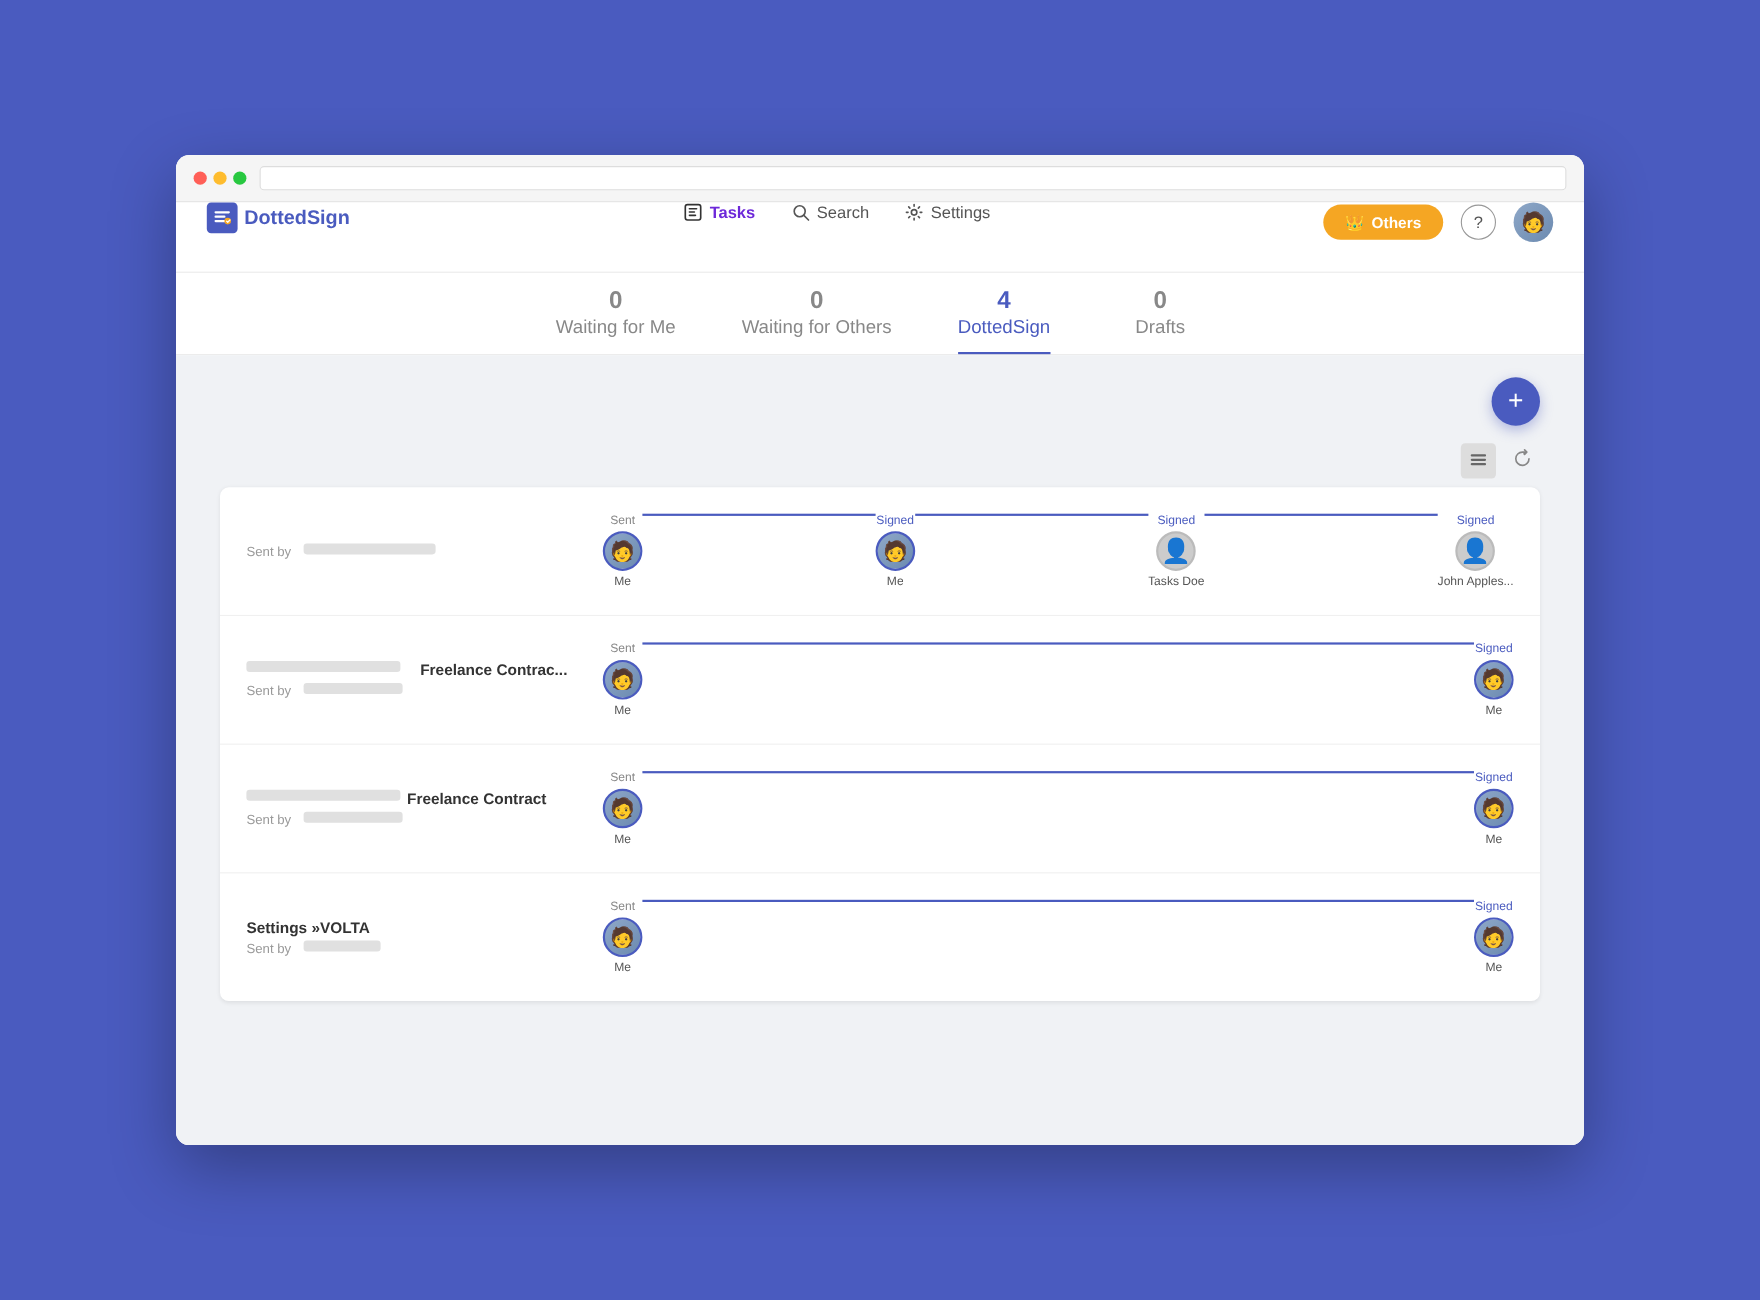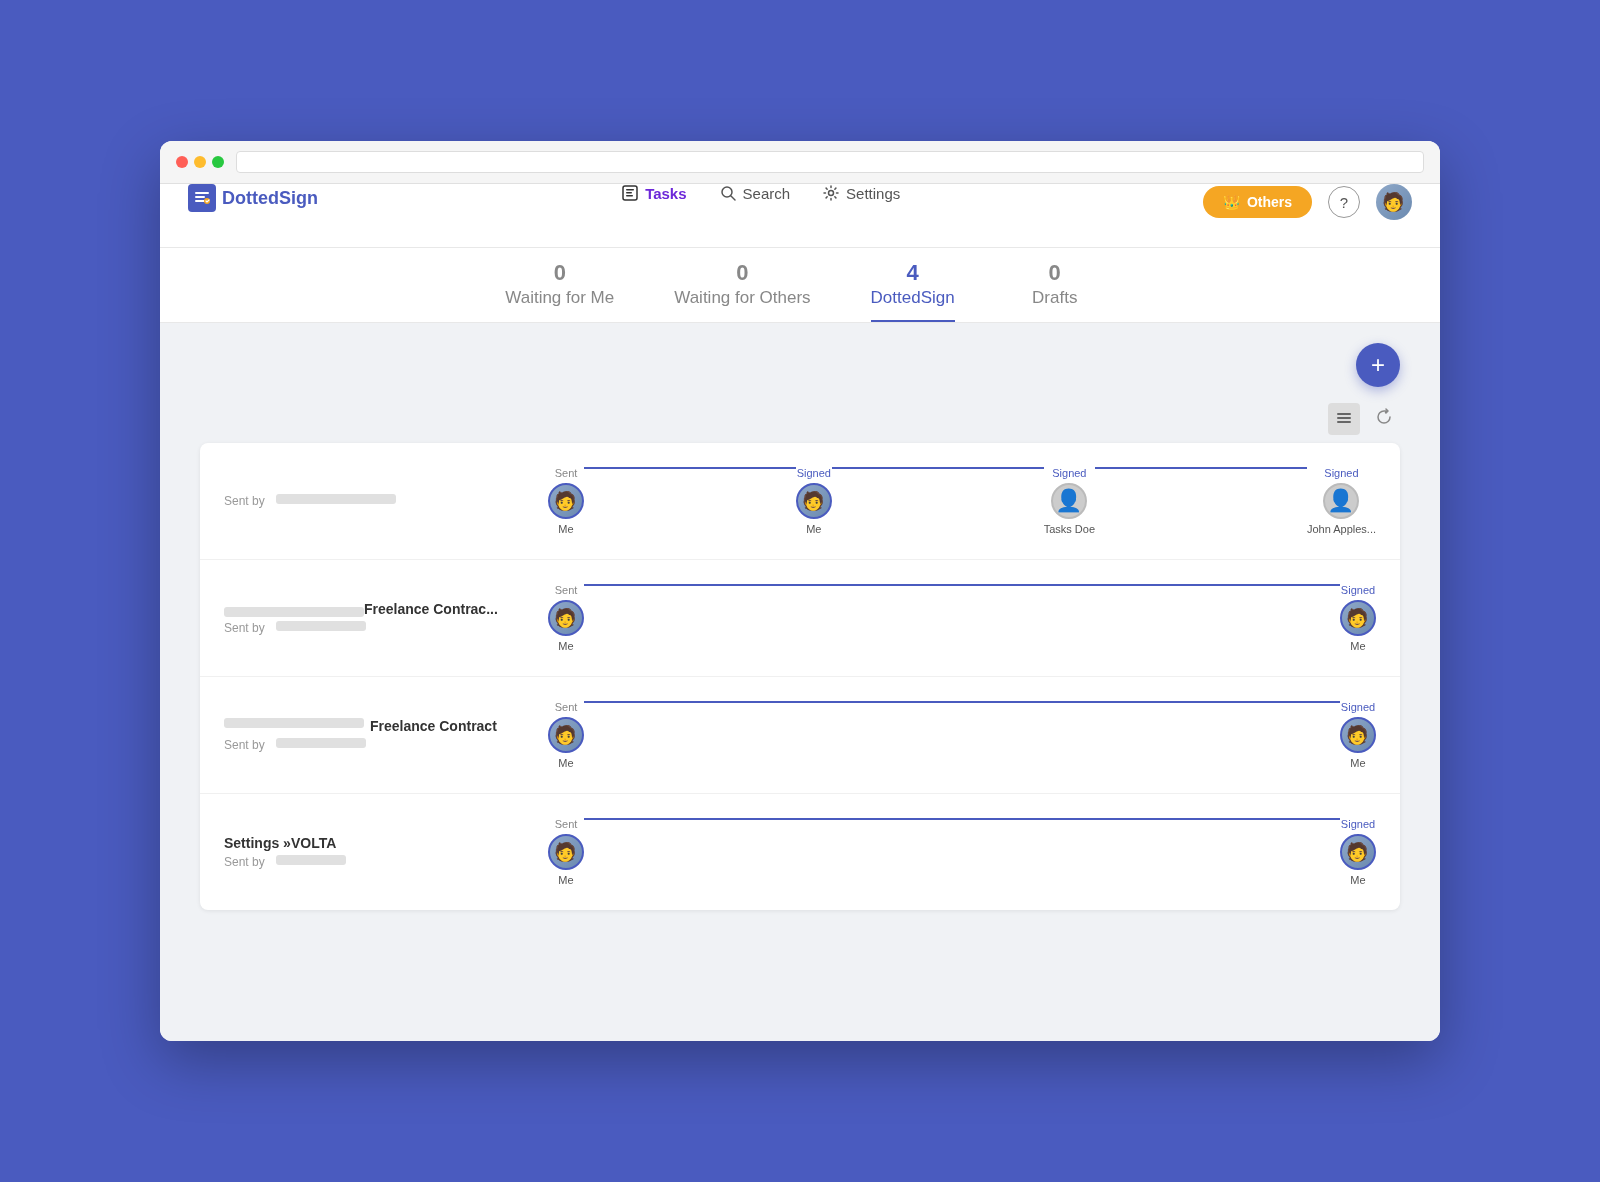--- a/index.html
+++ b/index.html
@@ -473,21 +473,21 @@
           <div class="sig-step">
             <span class="sig-step-label-top signed">Signed</span>
             <div class="sig-avatar grey" style="font-size:22px; border-color:#bbb; background:#ccc;">👤</div>
             <span class="sig-name">John Apples...</span>
           </div>
         </div>
       </div>
 
       <div class="doc-row">
         <div class="doc-info">
-          <div class="doc-title" style="display:flex; align-items:flex-end; gap:0;">
+          <div class="doc-title" style="display:flex; align-items:flex-start; gap:18px;">
             <span class="blurred-text" style="width:140px;">&nbsp;</span>
             <span>Freelance Contrac...</span>
           </div>
           <div class="doc-sent-by">
             <span>Sent by</span>&nbsp;
             <span class="blurred-text" style="width:90px;">&nbsp;</span>
           </div>
         </div>
         <div class="sig-flow">
           <div class="sig-step">

